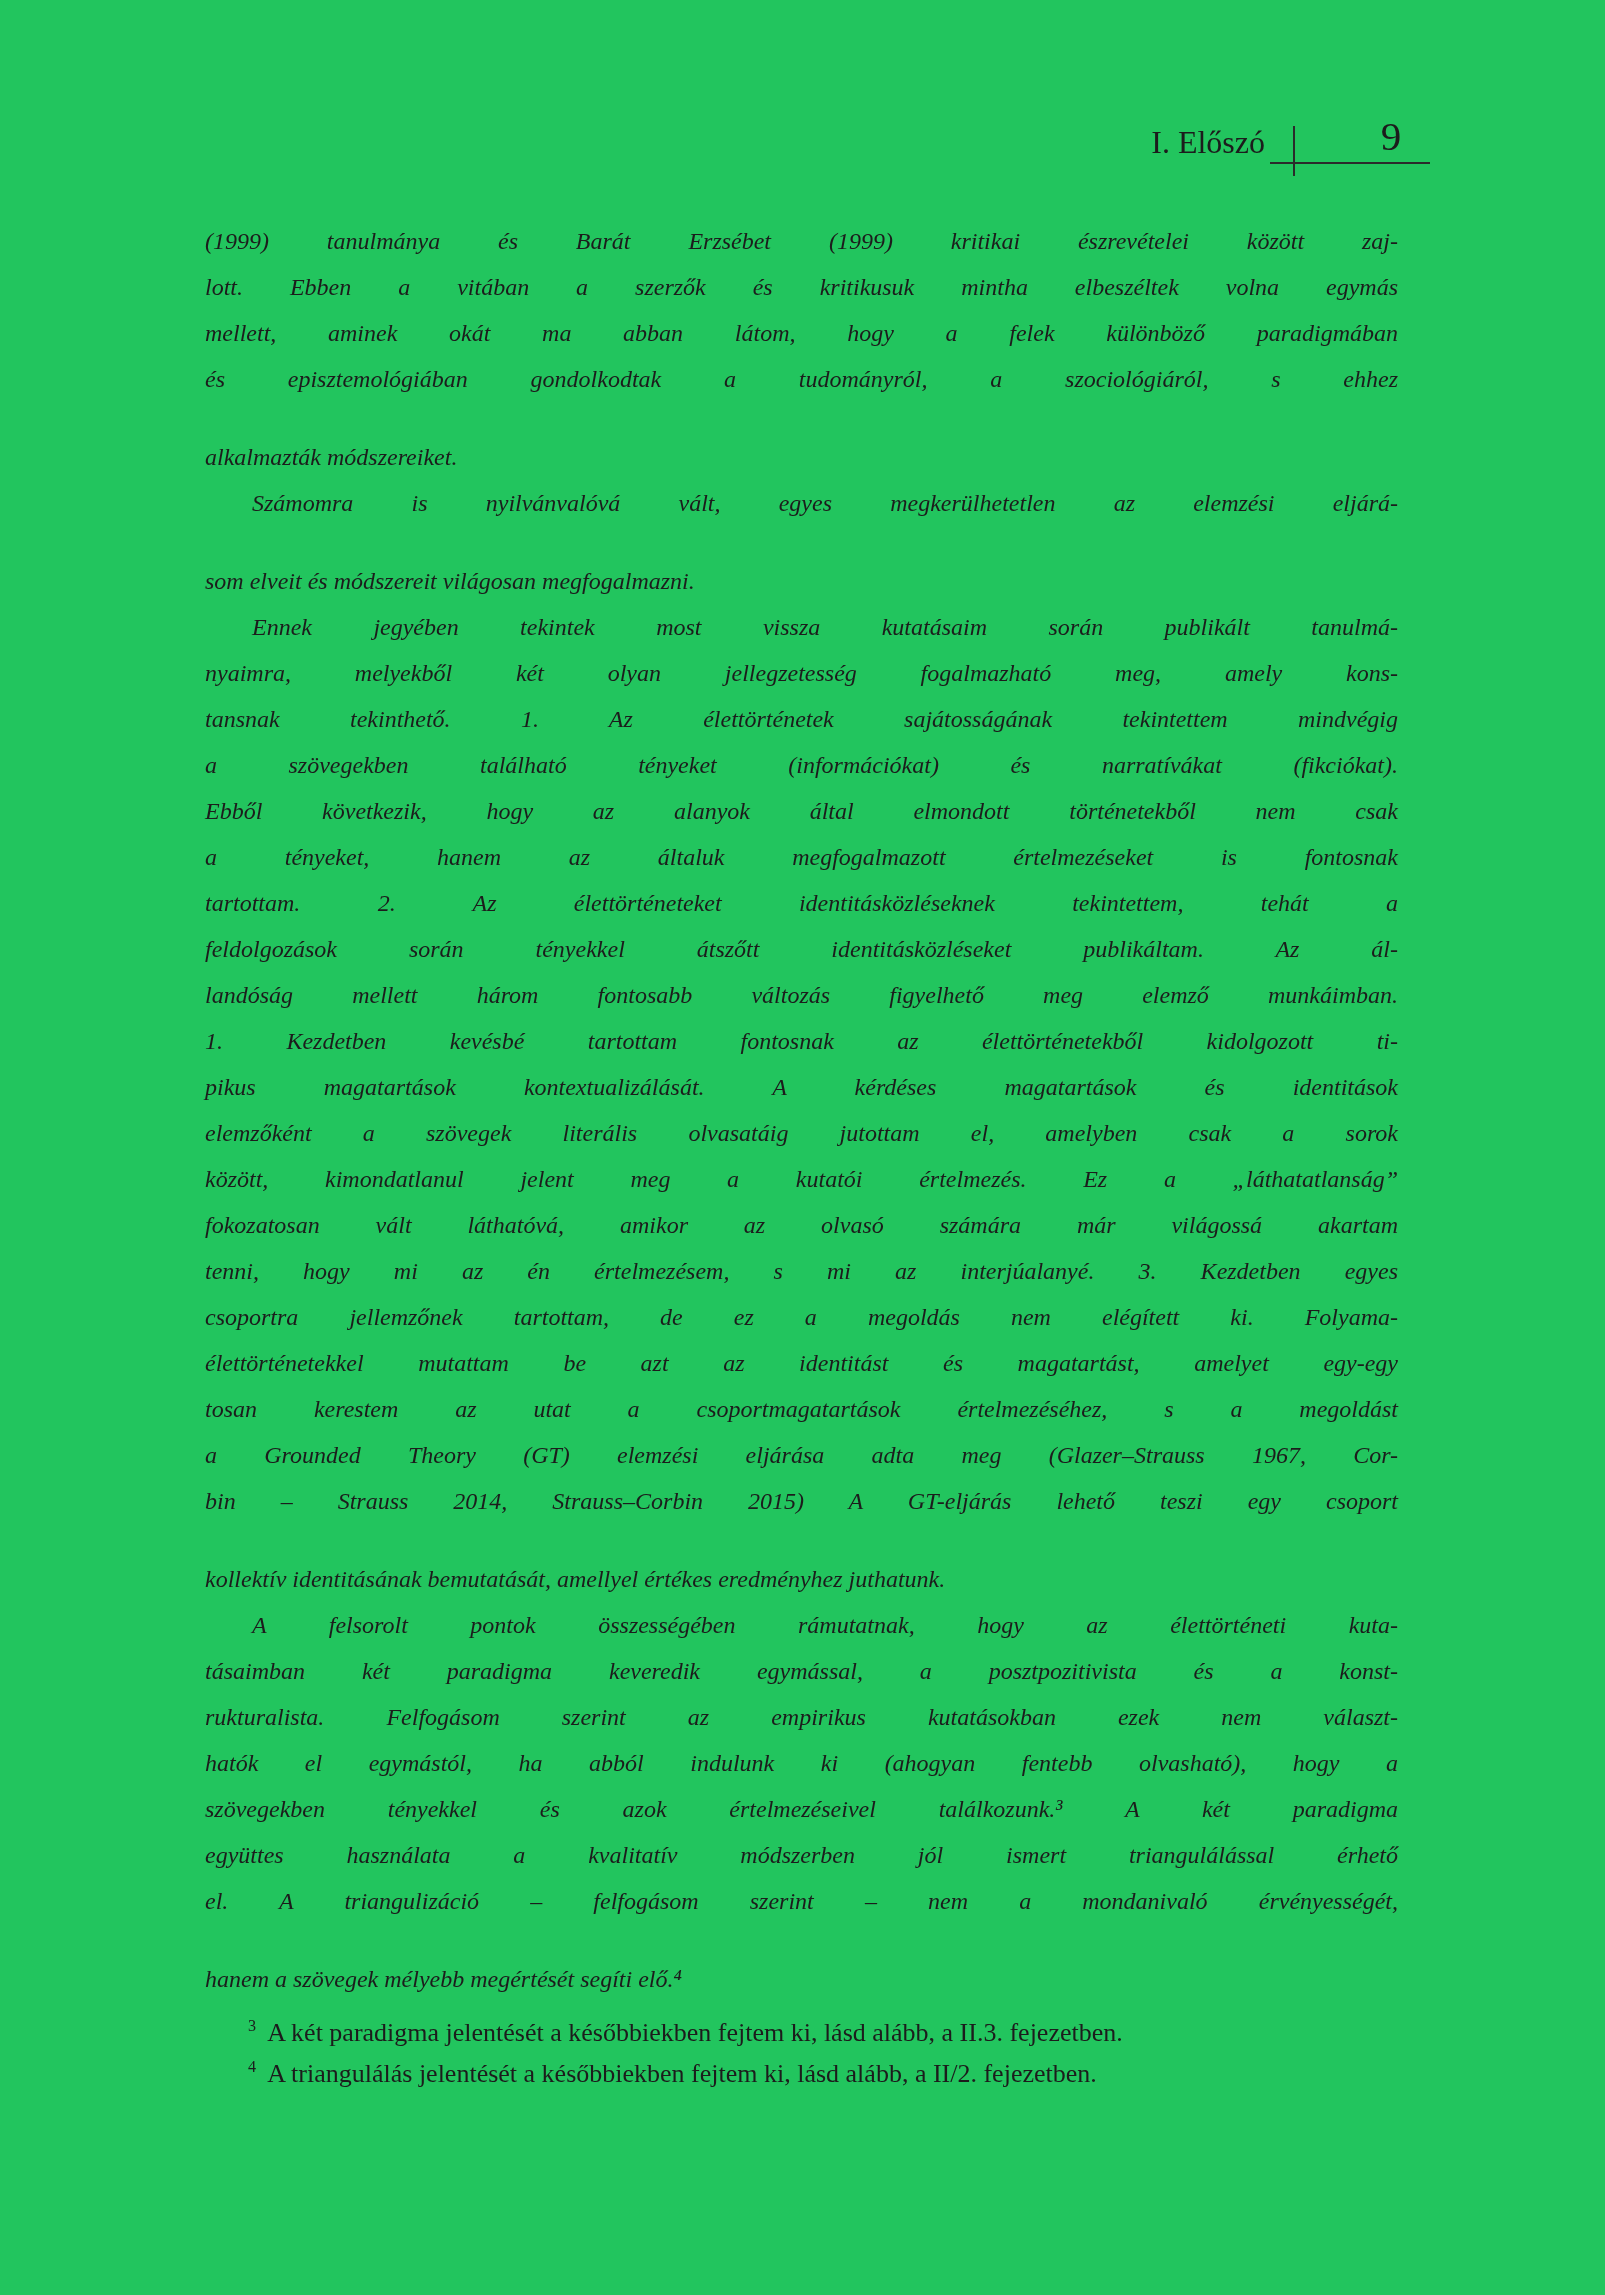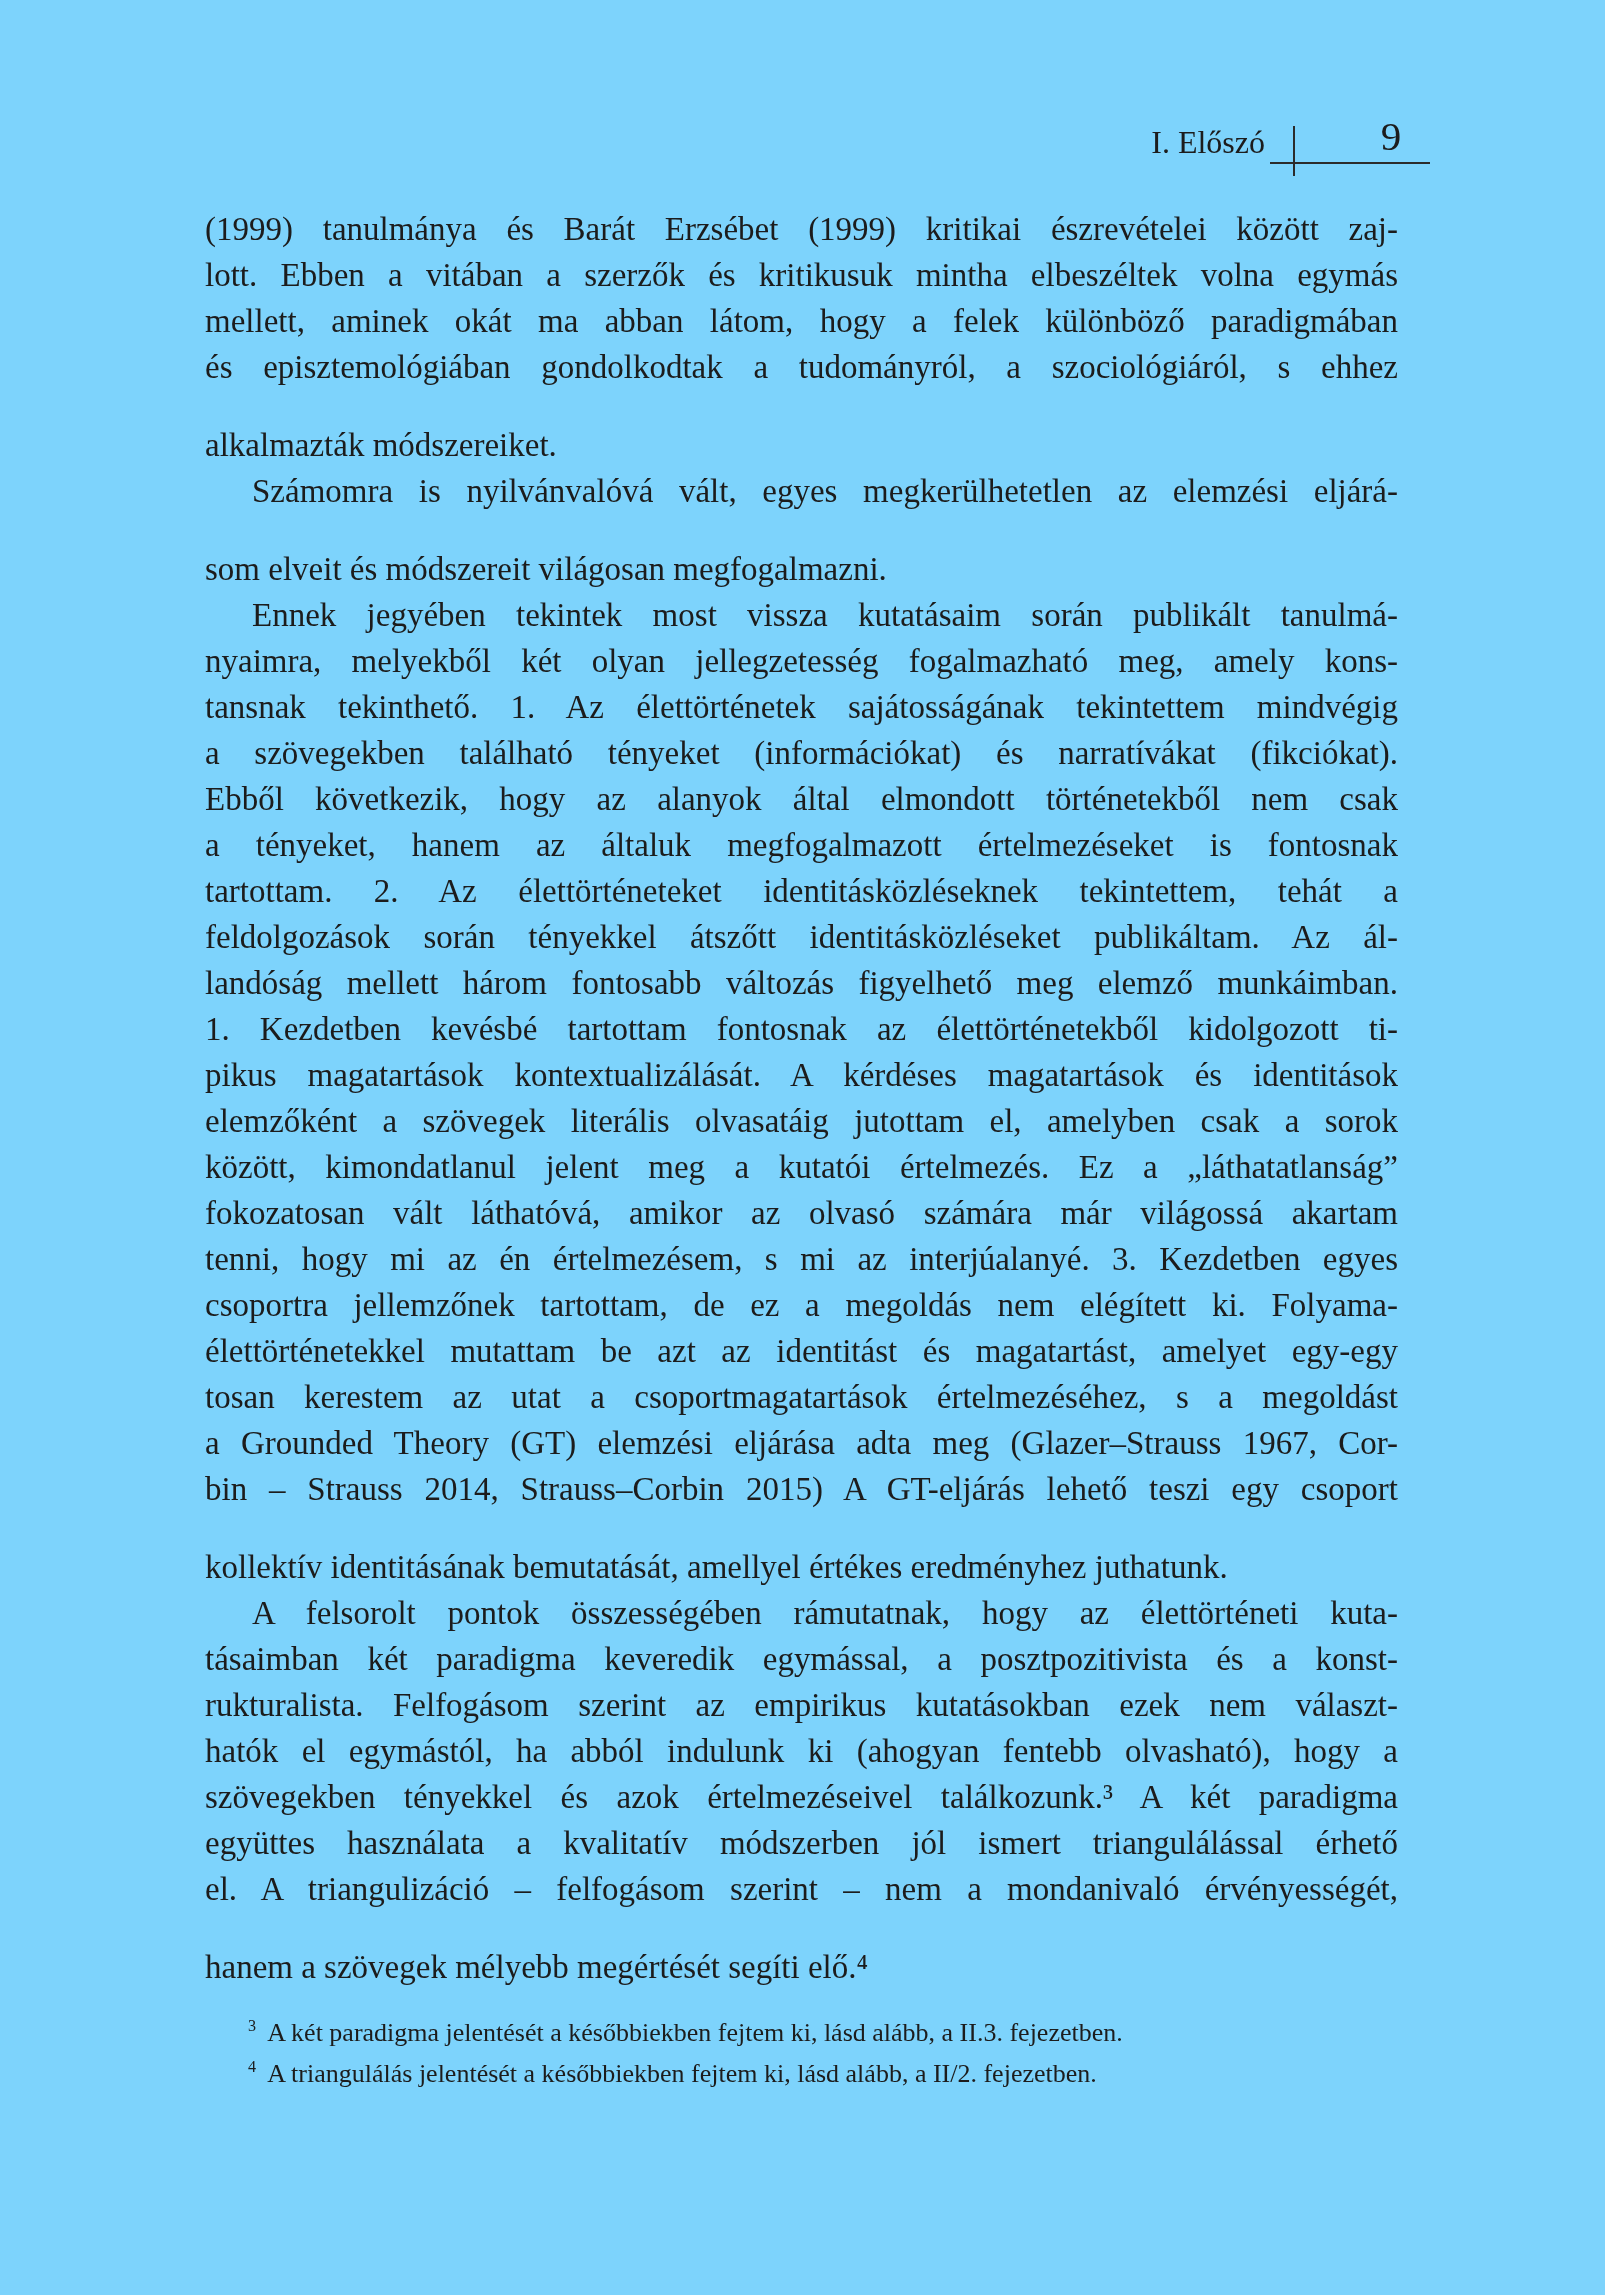--- a/index.html
+++ b/index.html
@@ -4,21 +4,21 @@
 <style>
   html, body {
     margin: 0;
     padding: 0;
     background: #ffffff;
   }
   .page {
     position: relative;
     width: 1605px;
     height: 2295px;
-    background: #7dd3fc;
+    background: #22c55e;
     overflow: hidden;
     font-family: "Liberation Serif", "DejaVu Serif", serif;
     color: #1c1c1c;
   }
   
   .header-label {
     position: absolute;
     top: 126px;
     right: 340px;
     font-size: 32px;
@@ -47,24 +47,25 @@
     left: 1293px;
     top: 126px;
     width: 1.7px;
     height: 50px;
     background: #2b2b2b;
   }
   
   .body-text {
     position: absolute;
     left: 205px;
-    top: 206px;
+    top: 218px;
     width: 1193px;
-    font-size: 33px;
+    font-size: 24px;
     line-height: 46px;
+    font-style: italic;
   }
   .body-line {
     text-align: justify;
     -moz-text-align-last: justify;
     text-align-last: justify;
   }
   .body-line.is-last {
     -moz-text-align-last: left;
     text-align-last: left;
     margin-top: 32px;

